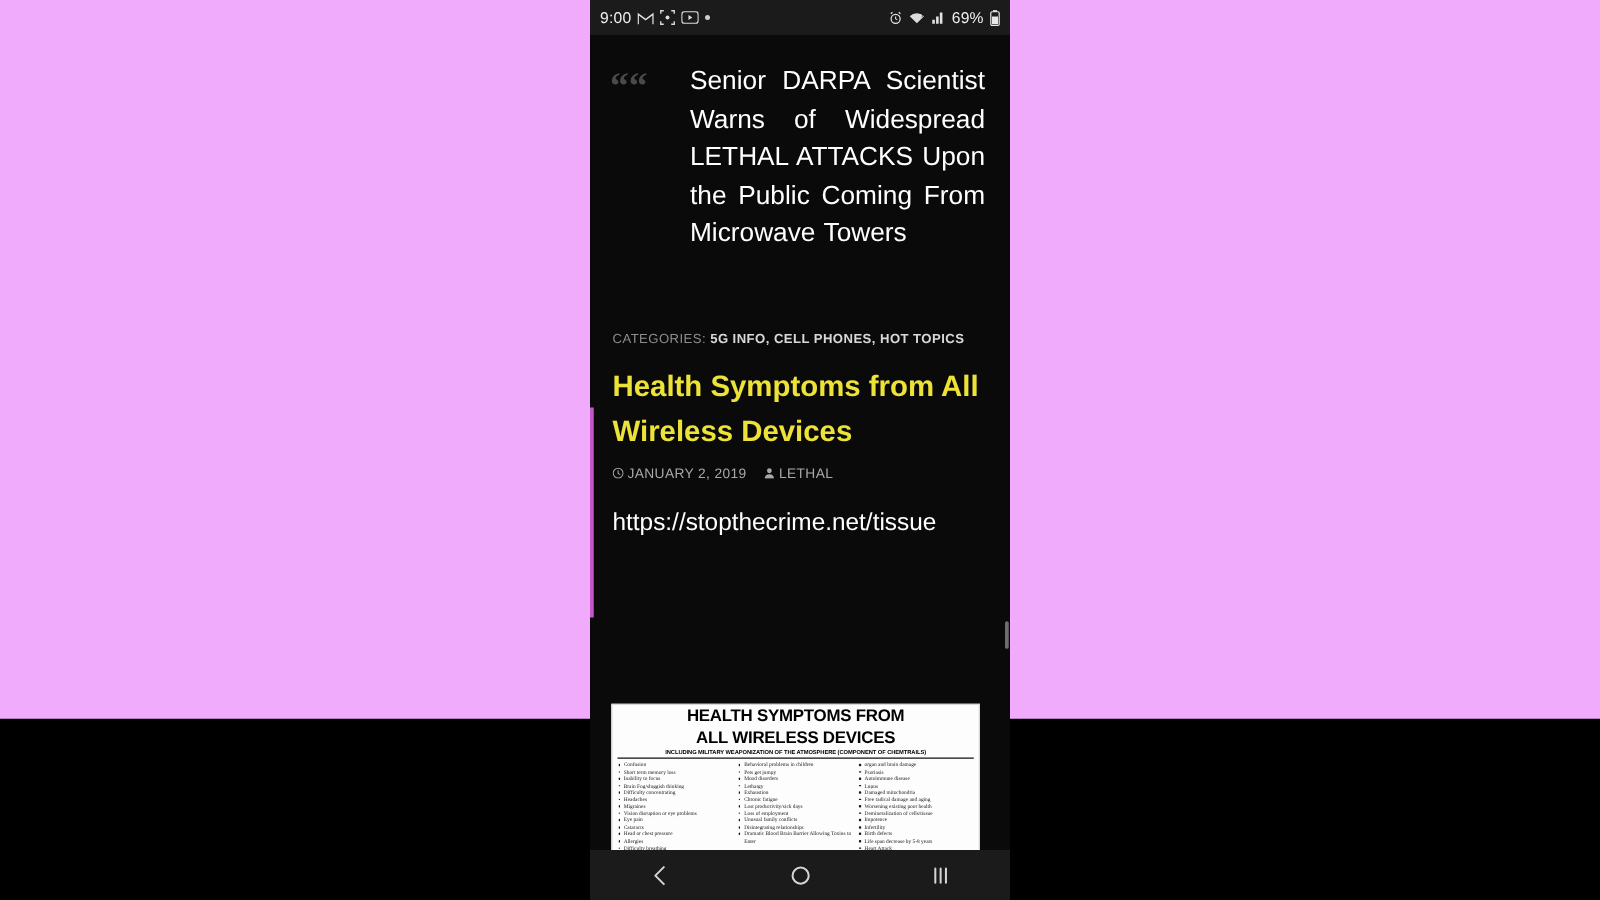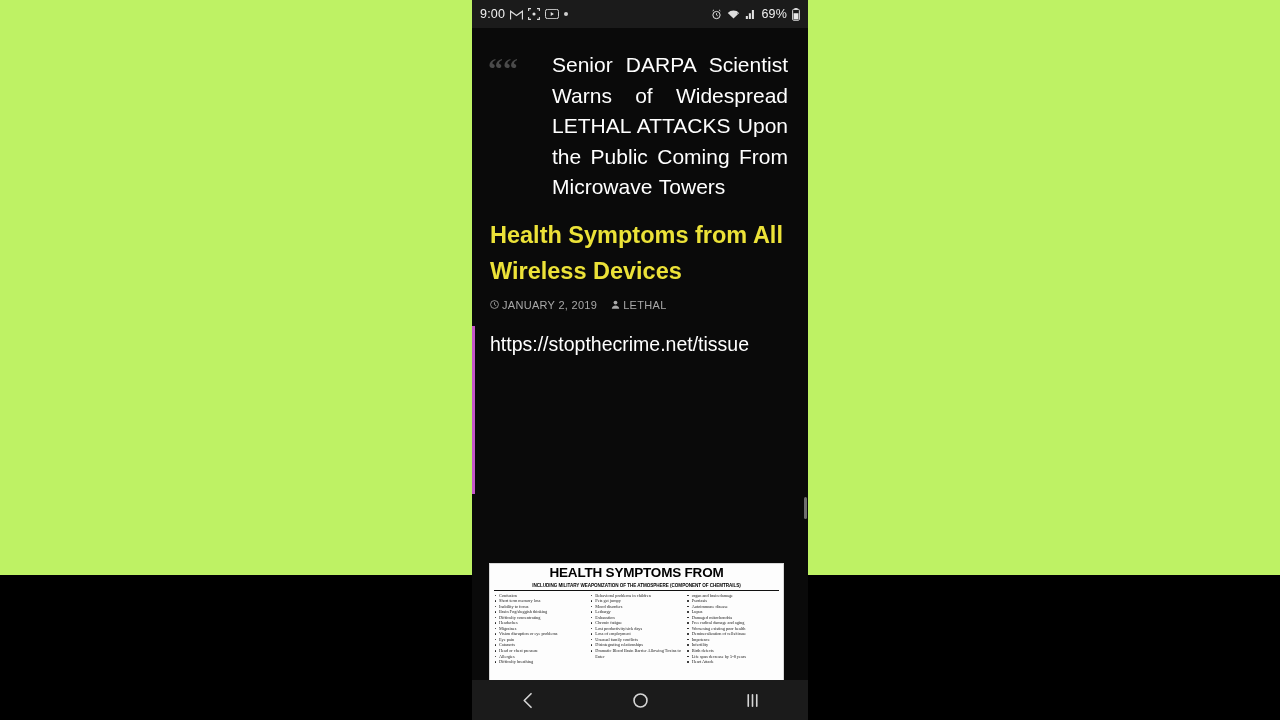--- a/index.html
+++ b/index.html
@@ -1,21 +1,21 @@
 <!DOCTYPE html>
 <html><head>
 <meta charset="utf-8">
 <style>
   * { box-sizing: border-box; margin: 0; padding: 0; }
   html, body {
     width: 1280px; height: 720px;
     background: #000; overflow: hidden;
     font-family: "Liberation Sans", sans-serif;
   }
-  .stage { position: relative; width: 1280px; height: 575px; background: #bef264; }
+  .stage { position: relative; width: 1280px; height: 575px; background: #f0abfc; }
 
   
   .phone {
     position: absolute; left: 472px; top: 0;
     width: 336px; height: 720px;
     background: #000; overflow: hidden;
   }
 
   
   .statusbar {
@@ -216,20 +216,24 @@
     <div class="content">
 
       <div class="accent-bar"></div>
       <div class="scroll-thumb"></div>
 
       <div class="quote-wrap">
         <span class="quote-mark">““</span>
         <div class="quote-text">Senior DARPA Scientist Warns of Widespread LETHAL ATTACKS Upon the Public Coming From Microwave Towers</div>
       </div>
 
+      <div class="cats">
+        <span class="cats-label">CATEGORIES:</span>
+        <span class="cat-link">5G INFO, CELL PHONES, HOT TOPICS</span>
+      </div>
 
       <div class="post-title">Health Symptoms from All Wireless Devices</div>
 
       <div class="meta">
         <span class="meta-item">
           <span>
             <svg width="9" height="9" viewBox="0 0 16 16">
               <circle cx="8" cy="8" r="7" fill="none" stroke="#a8a8a8" stroke-width="1.5"></circle>
               <path d="M8 4v4.3l3 1.8" fill="none" stroke="#a8a8a8" stroke-width="1.5"></path>
             </svg>
@@ -244,20 +248,21 @@
             </svg>
           </span>
           <span>LETHAL</span>
         </span>
       </div>
 
       <div class="url-line">https://stopthecrime.net/tissue</div>
 
       <div class="info-card">
         <div class="info-h1">HEALTH SYMPTOMS FROM</div>
+        <div class="info-h1">ALL WIRELESS DEVICES</div>
         <div class="info-sub">INCLUDING MILITARY WEAPONIZATION OF THE ATMOSPHERE (COMPONENT OF CHEMTRAILS)</div>
         <div class="info-rule"></div>
         <div class="info-cols">
           <div class="info-col">
             <ul>
                 <li>Confusion</li>
                 <li>Short term memory loss</li>
                 <li>Inability to focus</li>
                 <li>Brain Fog/sluggish thinking</li>
                 <li>Difficulty concentrating</li>

